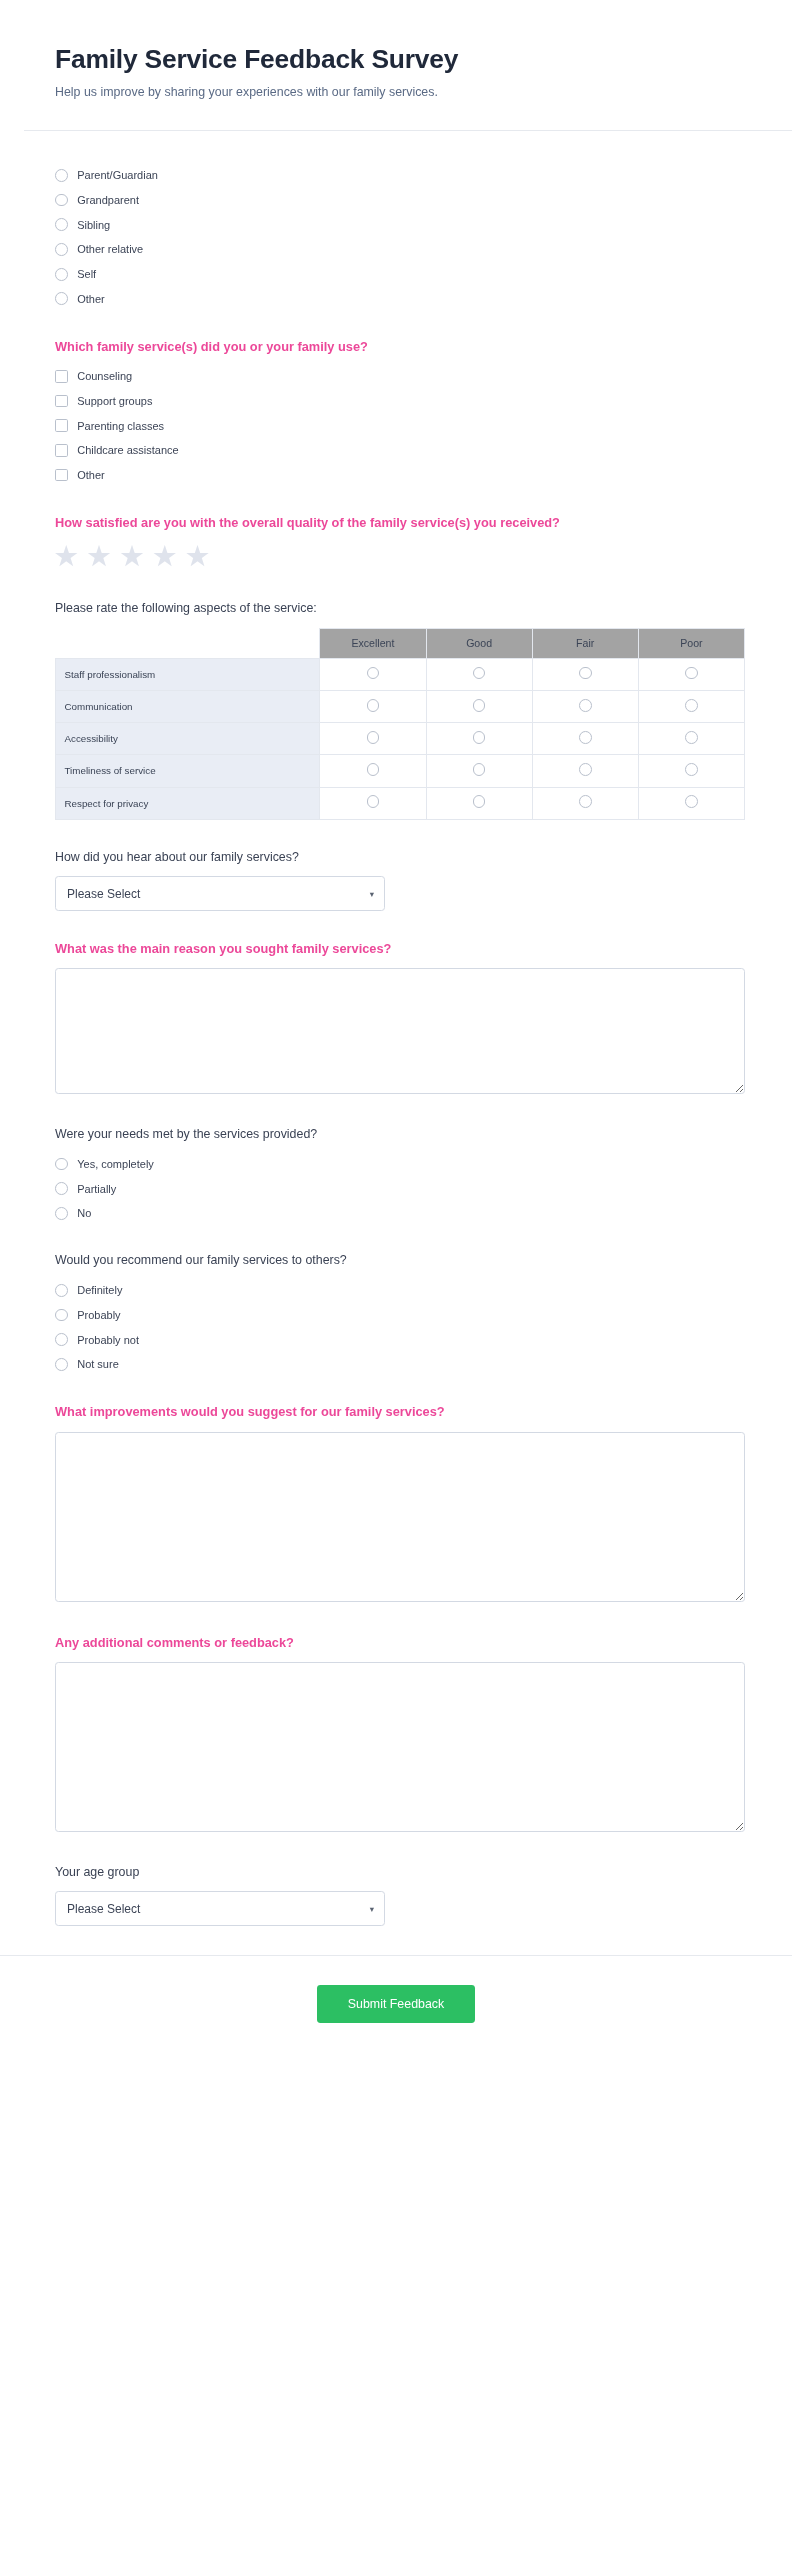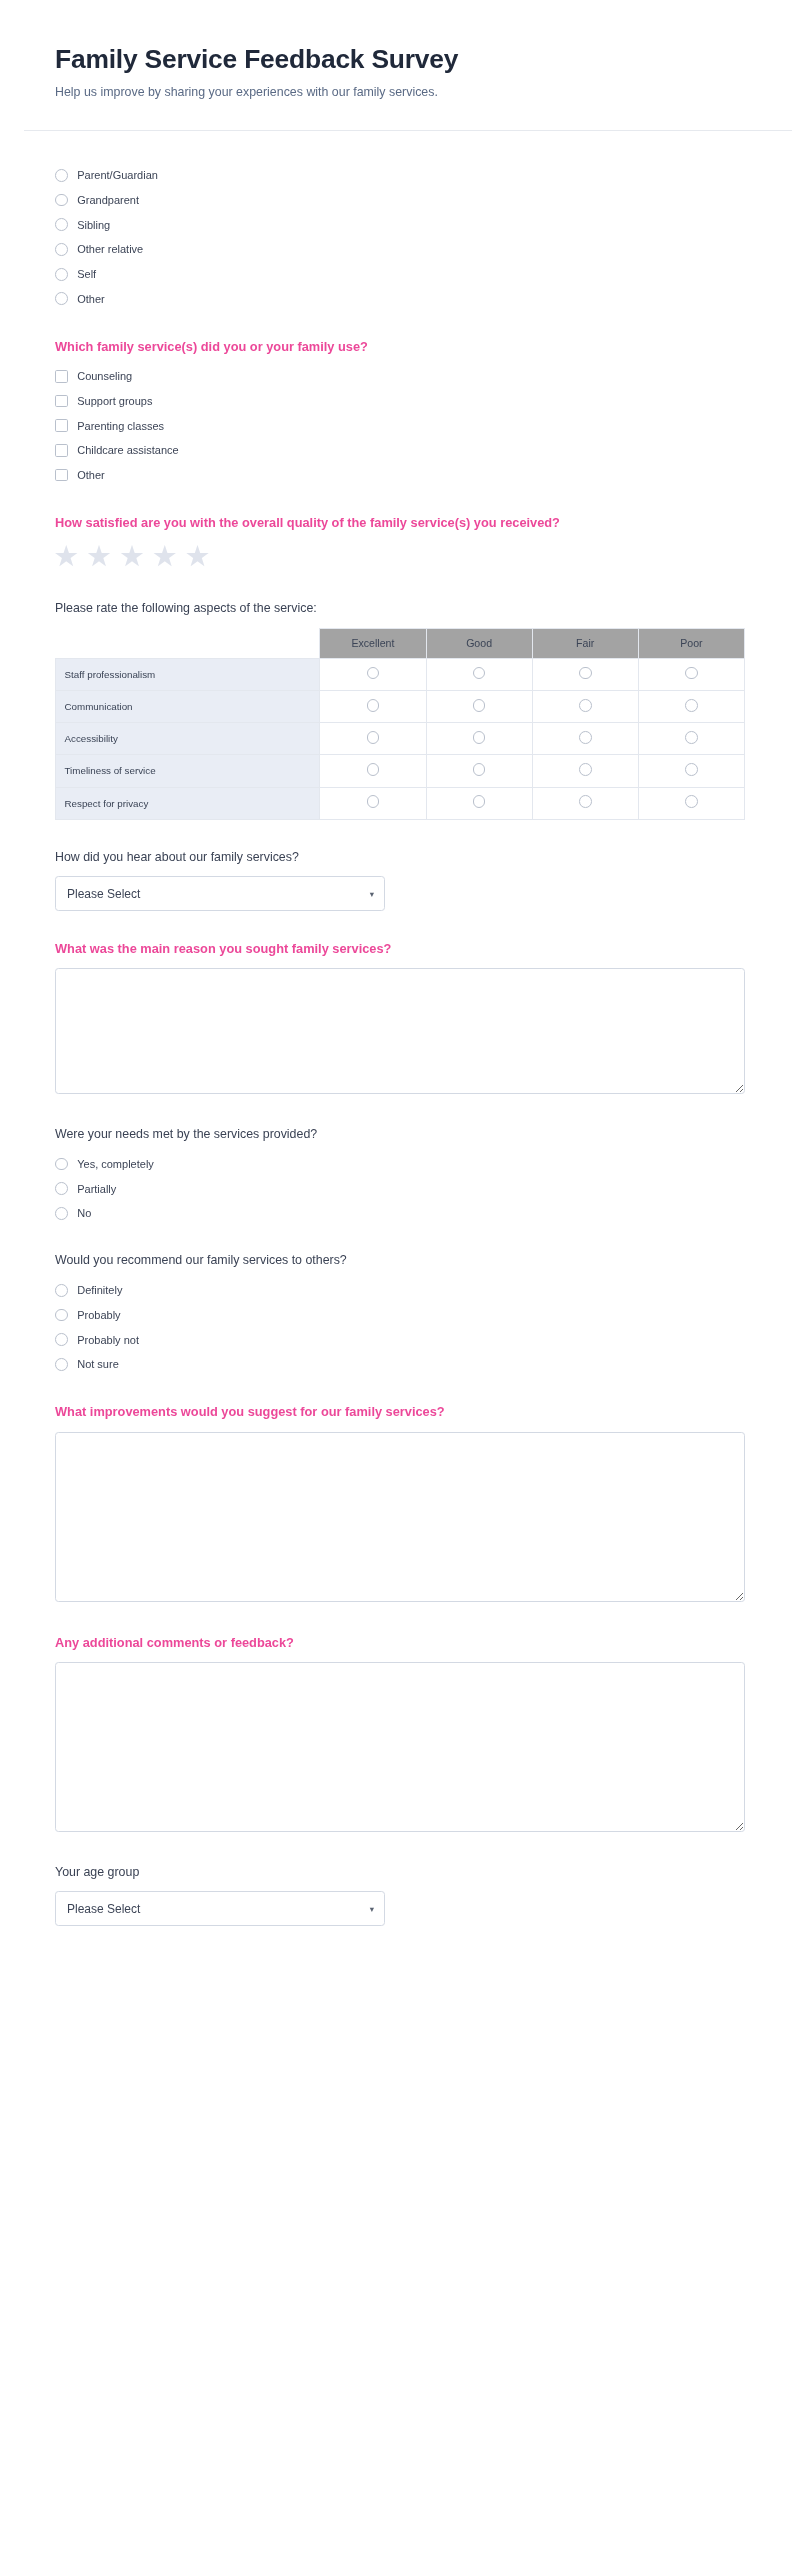--- a/index.html
+++ b/index.html
@@ -401,15 +401,18 @@
       <div class="select-wrap">
         <select class="form-select">
           <option>Please Select</option>
         </select>
         <span class="select-arrow">▾</span>
       </div>
     </div>
 
   </div>
 
+  <div class="form-footer">
+    <button class="submit-button">Submit Feedback</button>
+  </div>
 
 </div>
 
 
 </body></html>

